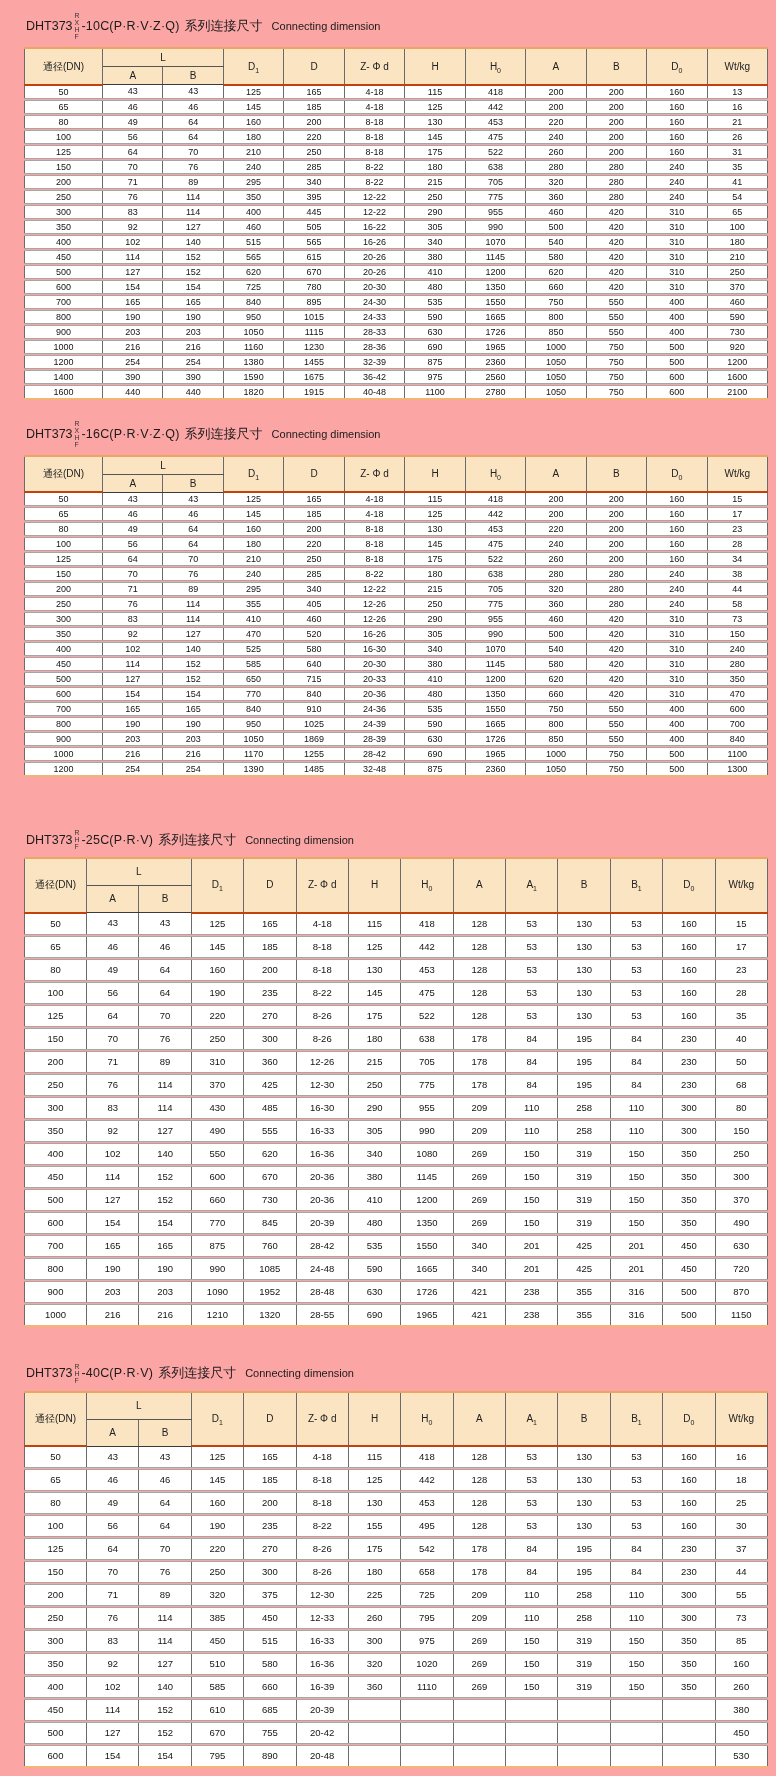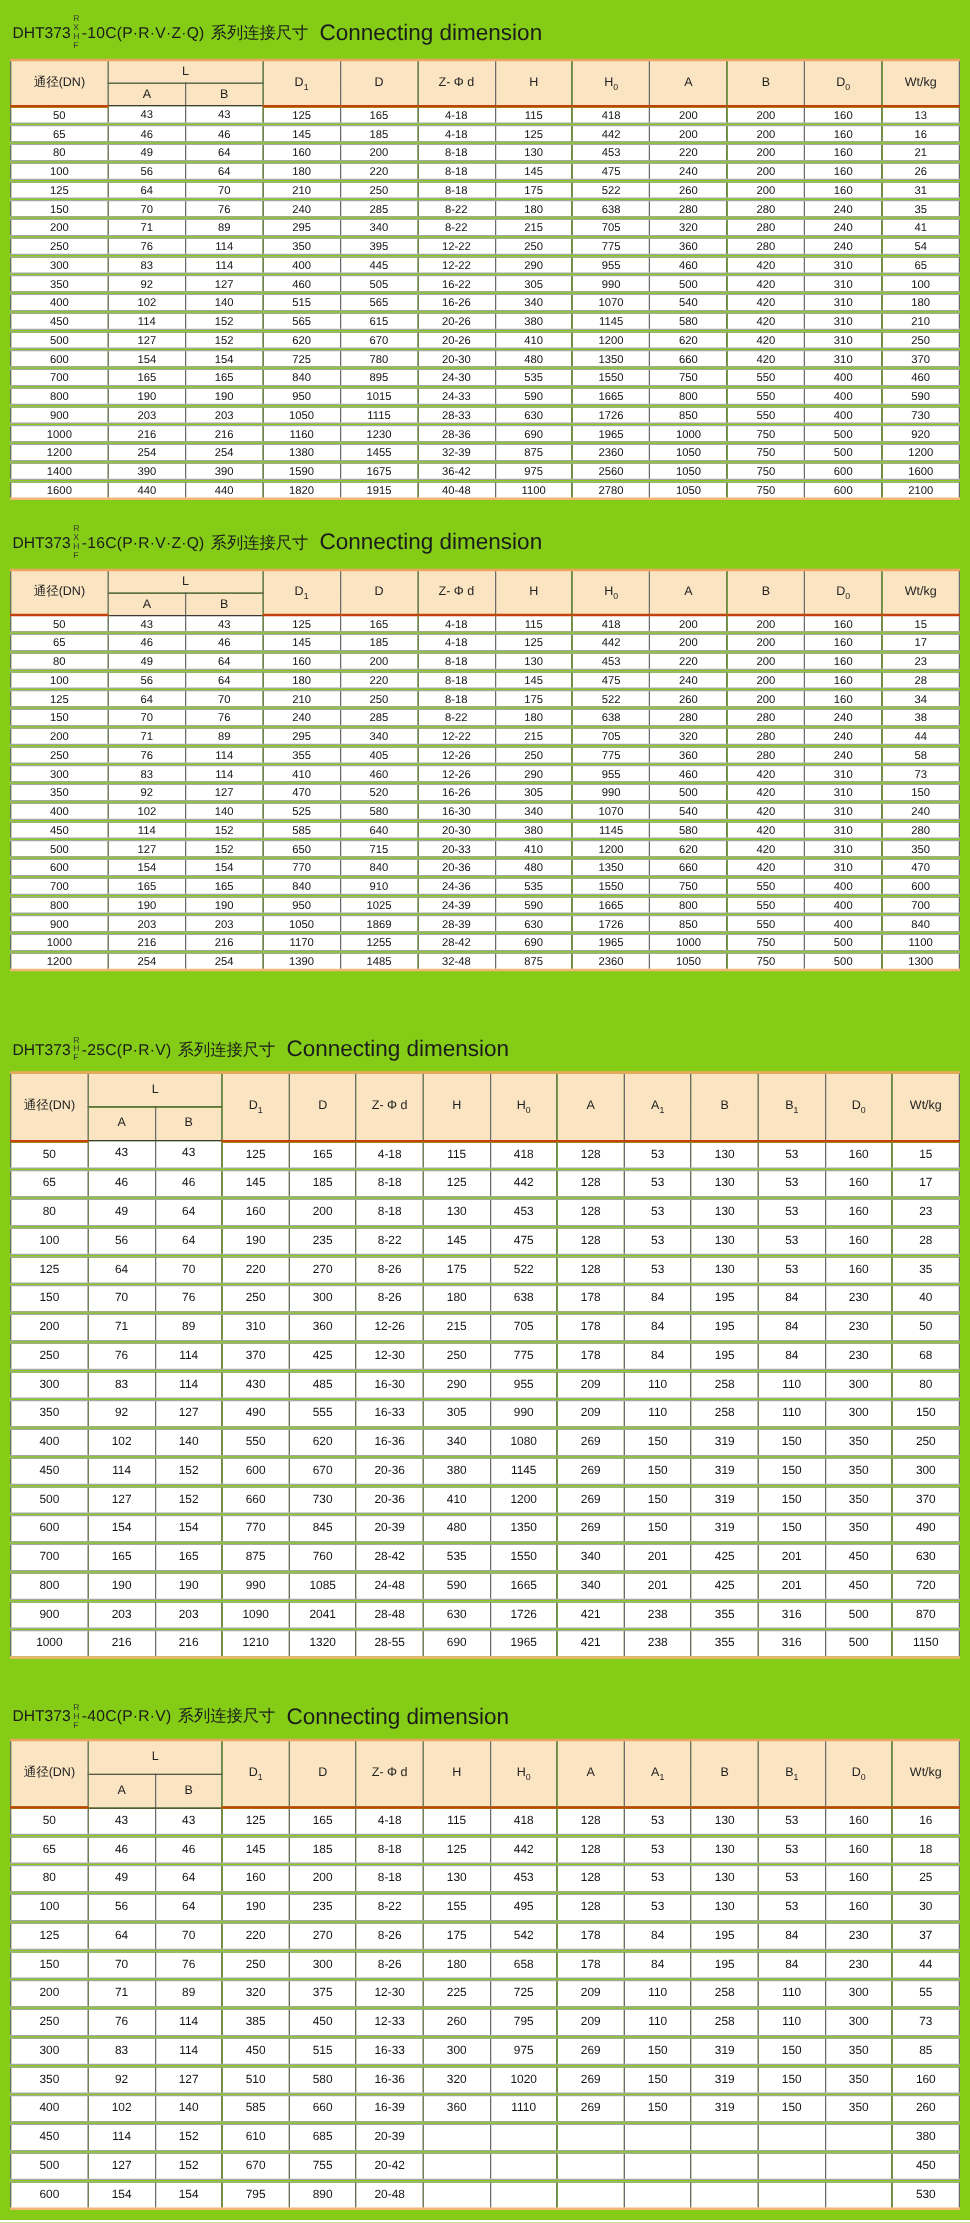--- a/index.html
+++ b/index.html
@@ -1,23 +1,23 @@
 <!DOCTYPE html>
 <html><head>
 <meta charset="utf-8">
 <style>
   html,body{margin:0;padding:0;background:#fff;}
   body{font-family:"Liberation Sans","DejaVu Sans",sans-serif;color:#141414;}
-  .page{width:776px;box-sizing:border-box;padding:12px 8px 8px 8px;background:#84cc16;}
+  .page{width:776px;box-sizing:border-box;padding:12px 8px 8px 24px;background:#fca5a5;}
 
   .section-title{display:flex;align-items:center;font-size:12.5px;margin:0 0 7px 2px;white-space:nowrap;color:#1b1b1b;}
   .stack{display:inline-flex;flex-direction:column;align-items:flex-start;font-size:6.8px;line-height:7px;margin:0 2px;color:#333;}
   .title-spec{letter-spacing:0.2px;}
   .title-cn{font-weight:normal;margin-left:5px;font-size:13px;}
-  .title-en{margin-left:9px;font-size:18px;}
+  .title-en{margin-left:9px;font-size:11px;}
 
   table{width:100%;border-collapse:collapse;table-layout:fixed;
         border-top:2px solid #eda564;border-bottom:2px solid #f2b477;}
   th,td{border-right:1px solid #6b6b6b;text-align:center;overflow:hidden;}
   tr > *:first-child{border-left:1px solid #6b6b6b;}
   thead th{background:#fae4c1;font-weight:normal;color:#222;}
   thead tr:last-child th{border-bottom:1px solid #3a3a3a;}
   th.lgroup{border-bottom:1px solid #555;}
   thead tr:first-child th[rowspan]{border-bottom:2px solid #c2410c;}
   tbody td{border-bottom:3px double #a6a6a6;background:#fff;}
@@ -1009,21 +1009,21 @@
             <td>425</td>
             <td>201</td>
             <td>450</td>
             <td>720</td>
           </tr>
           <tr>
             <td>900</td>
             <td>203</td>
             <td>203</td>
             <td>1090</td>
-            <td>2041</td>
+            <td>1952</td>
             <td>28-48</td>
             <td>630</td>
             <td>1726</td>
             <td>421</td>
             <td>238</td>
             <td>355</td>
             <td>316</td>
             <td>500</td>
             <td>870</td>
           </tr>

